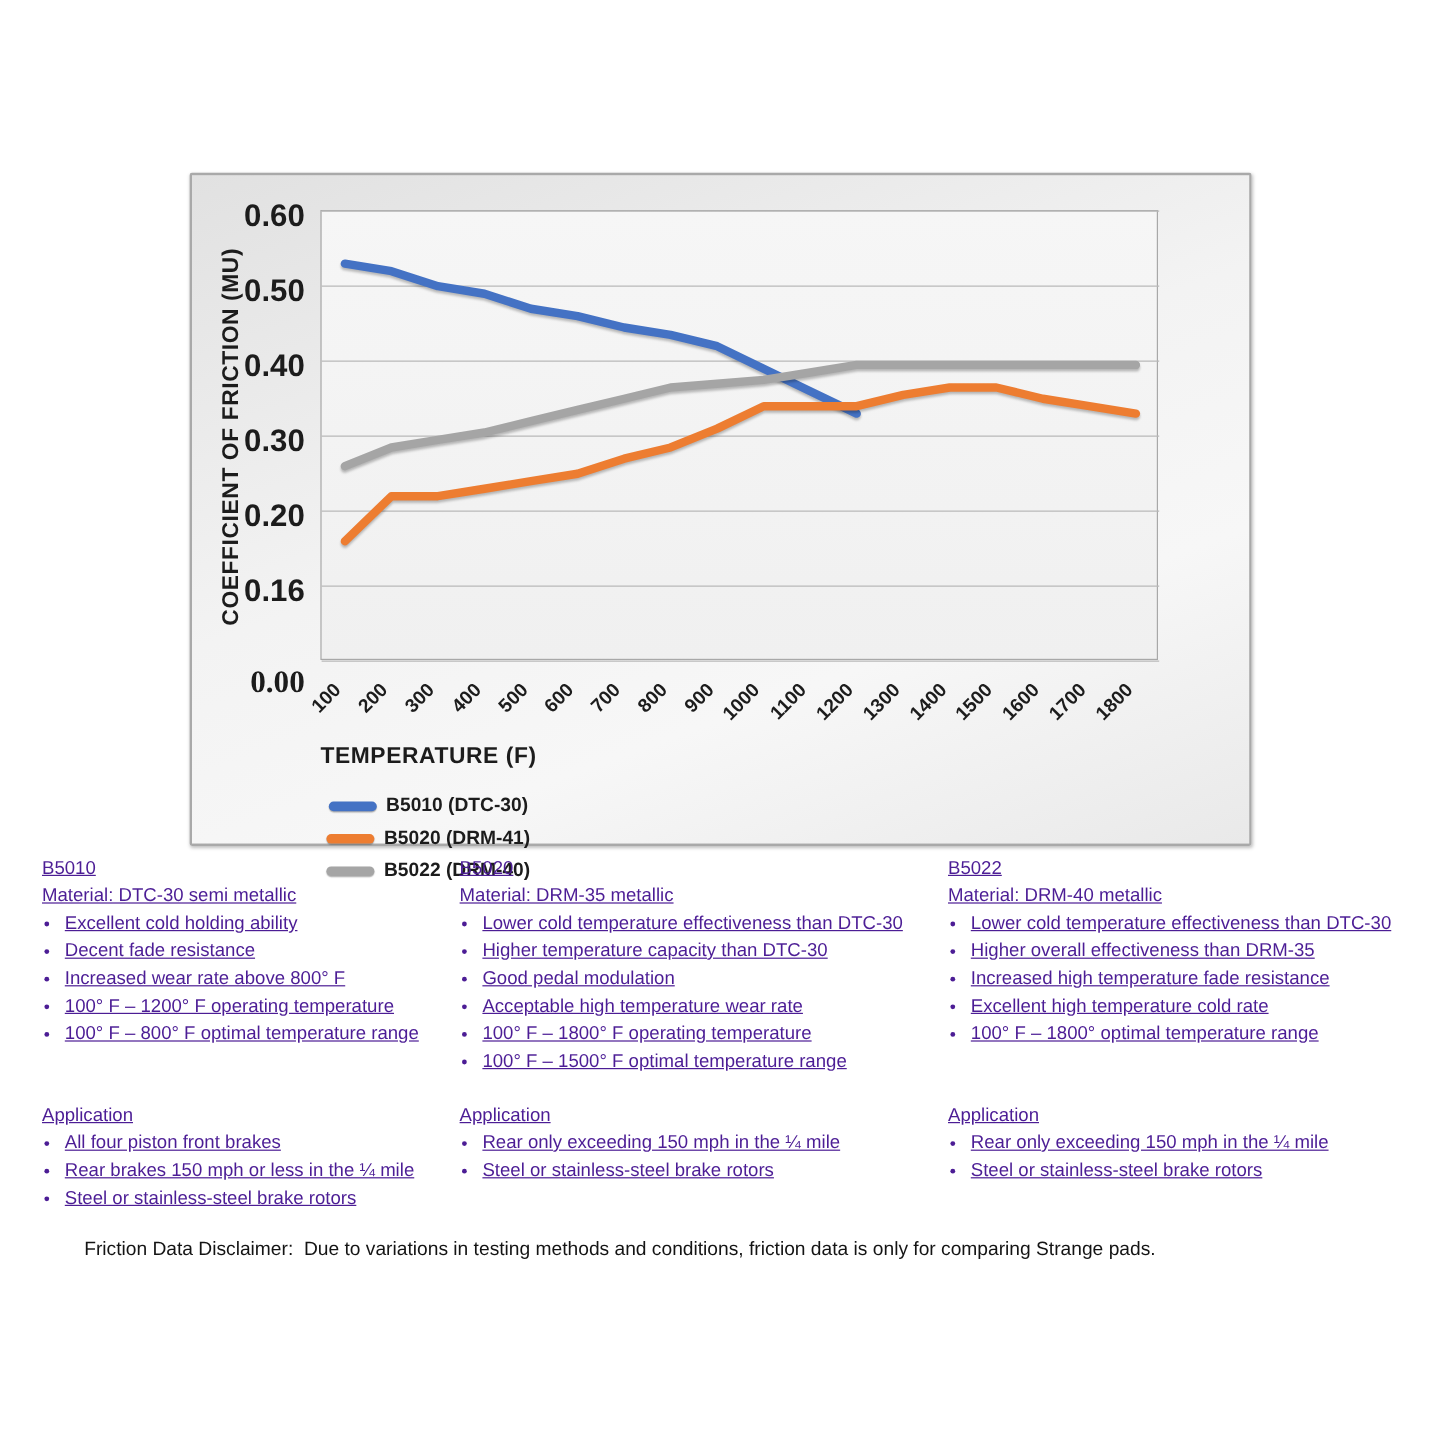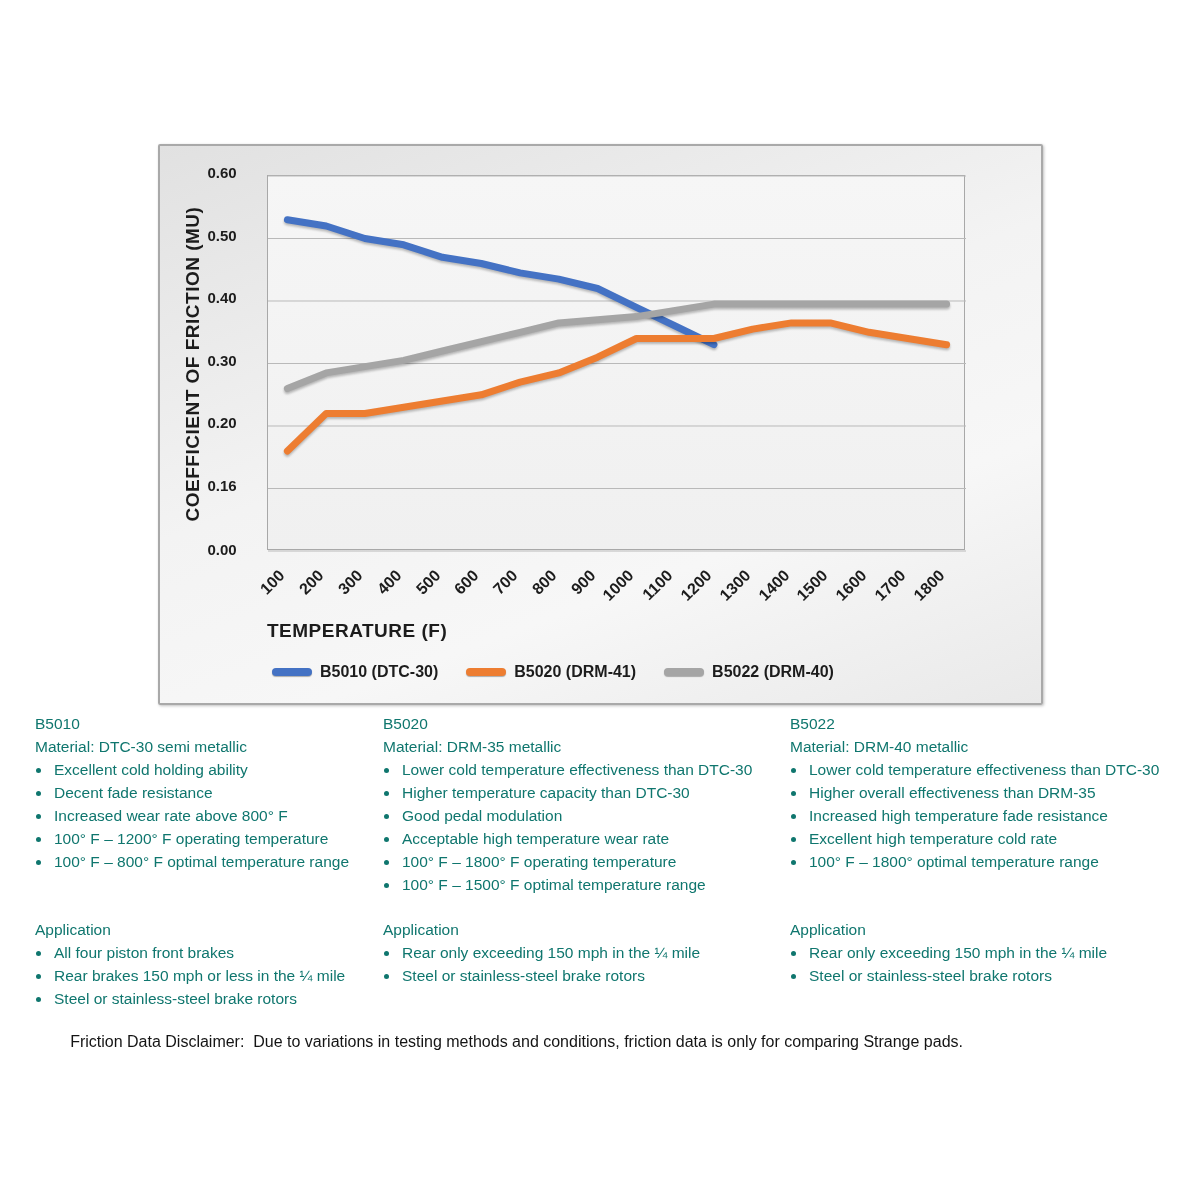--- a/index.html
+++ b/index.html
@@ -32,22 +32,22 @@
     text-align: center;
     font-size: 19px;
     font-weight: bold;
     letter-spacing: 0.5px;
     color: #1c1c1c;
     white-space: nowrap;
   }
   .y-tick {
     position: absolute;
     width: 64px;
-    text-align: center;
-    font-size: 15px;
+    text-align: right;
+    font-size: 26px;
     font-weight: 600;
     color: #1c1c1c;
   }
   .plot {
     position: absolute;
     left: 107px; top: 29px;
     width: 698px; height: 375px;
     background: linear-gradient(180deg, #f6f6f6, #f0f0f0);
     border: 1px solid #a8a8a8;
   }
@@ -70,32 +70,33 @@
     font-size: 19px;
     font-weight: bold;
     letter-spacing: 0.5px;
     color: #1c1c1c;
   }
   .legend {
     position: absolute;
     left: 112px; top: 517px;
     display: flex;
     align-items: center;
-    gap: 28px;
+    gap: 9px;
+    flex-direction: column;
   }
   .legend-item { display: flex; align-items: center; gap: 8px; }
   .legend-swatch {
     width: 40px; height: 8px;
     border-radius: 4px;
     box-shadow: 0 1px 1px rgba(0,0,0,0.3);
   }
   .legend-label { font-size: 16px; font-weight: 600; color: #1c1c1c; }
 
   
-  .product-block { position: absolute; font-size: 15.5px; line-height: 23px; color: #0f766e; }
+  .product-block { position: absolute; font-size: 15.5px; line-height: 23px; color: #4c1d95; text-decoration: underline; }
   .product-block ul { margin: 0; padding-left: 17px; list-style: disc; }
   .product-block li { padding-left: 2px; }
   .col1 { left: 35px;  width: 340px; }
   .col2 { left: 383px; width: 395px; }
   .col3 { left: 790px; width: 400px; }
   .info-block { top: 712px; }
   .app-block  { top: 918px; }
 
   
   .disclaimer {
@@ -115,21 +116,21 @@
 
   <div class="chart-panel">
     <div class="y-axis-title">COEFFICIENT OF FRICTION (MU)</div>
     <div id="y-ticks">
         <div class="y-tick" style="left: 30px; top: 18px;">0.60</div>
         <div class="y-tick" style="left: 30px; top: 80.5px;">0.50</div>
         <div class="y-tick" style="left: 30px; top: 143px;">0.40</div>
         <div class="y-tick" style="left: 30px; top: 205.5px;">0.30</div>
         <div class="y-tick" style="left: 30px; top: 268px;">0.20</div>
         <div class="y-tick" style="left: 30px; top: 330.5px;">0.16</div>
-        <div class="y-tick" style="left: 30px; top: 395px;">0.00</div>
+        <div class="y-tick" style="left: 30px; top: 408px; font-family: Liberation Serif, serif;">0.00</div>
       </div>
     <div class="plot" id="plot">
         <svg width="698" height="375">
           <line x1="0" x2="698" y1="0" y2="0" stroke="#b9b9b9" stroke-width="1"></line>
           <line x1="0" x2="698" y1="62.5" y2="62.5" stroke="#b9b9b9" stroke-width="1"></line>
           <line x1="0" x2="698" y1="124.99999999999997" y2="124.99999999999997" stroke="#b9b9b9" stroke-width="1"></line>
           <line x1="0" x2="698" y1="187.5" y2="187.5" stroke="#b9b9b9" stroke-width="1"></line>
           <line x1="0" x2="698" y1="250" y2="250" stroke="#b9b9b9" stroke-width="1"></line>
           <line x1="0" x2="698" y1="312.5" y2="312.5" stroke="#b9b9b9" stroke-width="1"></line>
           <line x1="0" x2="698" y1="375" y2="375" stroke="#b9b9b9" stroke-width="1"></line>

